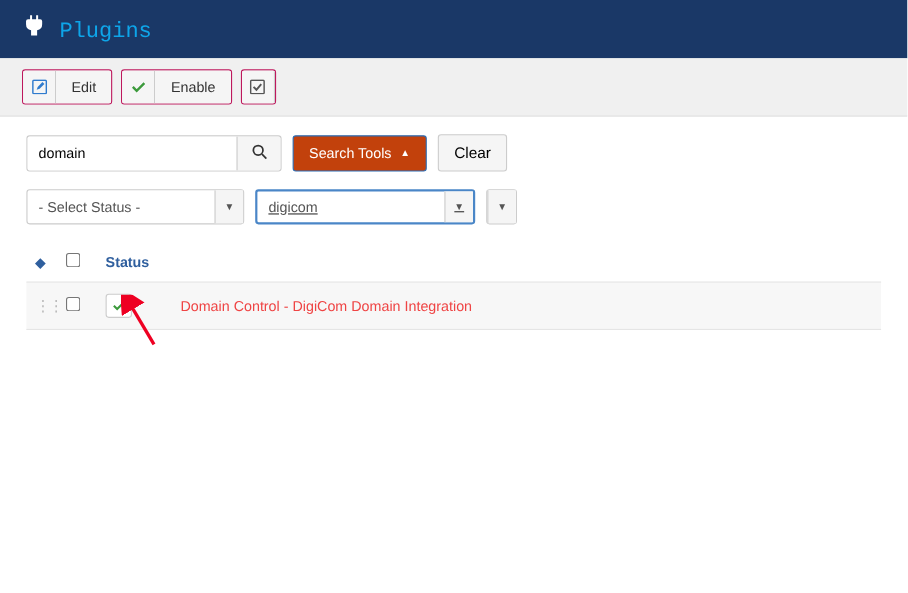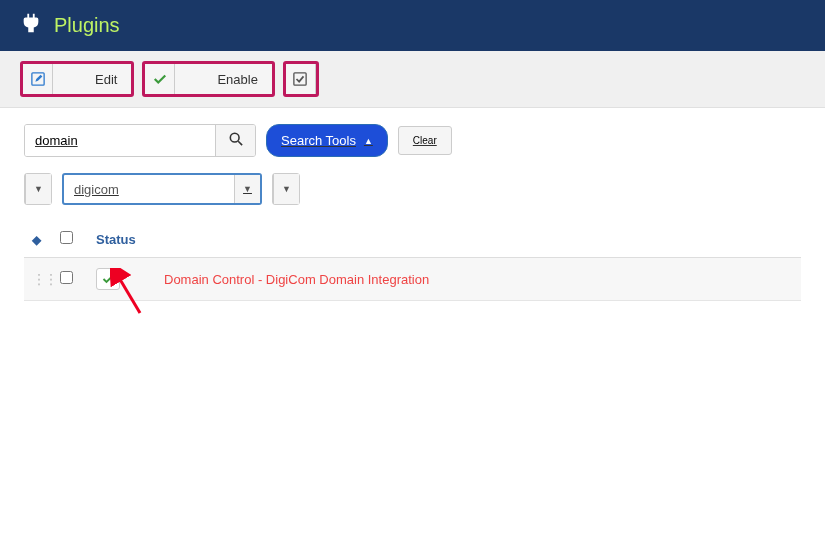--- a/index.html
+++ b/index.html
@@ -1,42 +1,42 @@
 <!DOCTYPE html>
 <html><head>
 <meta charset="utf-8">
 <style>
 * { box-sizing: border-box; margin: 0; padding: 0; }
 body { font-family: Arial, Helvetica, sans-serif; font-size: 13px; color: #333; background: #fff; }
 
 .header {
   background: #1a3867;
-  color: #bef264;
+  color: #0ea5e9;
   padding: 12px 20px;
   display: flex;
-  align-items: center;
+  align-items: flex-end;
   gap: 12px;
+  font-family: Liberation Mono, monospace;
 }
 .header-icon { font-size: 20px; }
 .header-title { font-size: 20px; font-weight: normal; }
 
 .toolbar {
   background: #f0f0f0;
   border-bottom: 1px solid #e0e0e0;
   padding: 10px 20px;
   display: flex;
   gap: 8px;
 }
 .btn-group {
   display: flex;
-  border: 3px solid #be185d;
+  border: 1px solid #be185d;
   border-radius: 3px;
   background: #f5f5f5;
   overflow: hidden;
-  gap: 28px;
 }
 .btn-icon {
   width: 30px;
   height: 30px;
   display: flex;
   align-items: center;
   justify-content: center;
   border-right: 1px solid #ccc;
   background: #f5f5f5;
 }
@@ -49,21 +49,20 @@
   cursor: pointer;
   font-size: 13px;
   color: #333;
 }
 
 .filter-bar {
   padding: 16px 24px 8px;
   display: flex;
   gap: 10px;
   align-items: center;
-  text-decoration: underline;
 }
 .search-wrap {
   display: flex;
   border: 1px solid #ccc;
   border-radius: 3px;
   overflow: hidden;
 }
 .search-input {
   border: none;
   padding: 8px 10px;
@@ -75,38 +74,38 @@
   width: 40px;
   border: none;
   border-left: 1px solid #ccc;
   background: #f5f5f5;
   cursor: pointer;
   display: flex;
   align-items: center;
   justify-content: center;
 }
 .btn-primary {
-  background: #1d4ed8;
+  background: #c2410c;
   color: #fff;
   border: 1px solid #2a6db5;
-  border-radius: 13px;
+  border-radius: 3px;
   padding: 8px 14px;
   cursor: pointer;
   font-size: 13px;
   display: flex;
   align-items: center;
   gap: 6px;
 }
 .btn-default {
   background: #f5f5f5;
   border: 1px solid #ccc;
   border-radius: 3px;
   padding: 8px 14px;
   cursor: pointer;
-  font-size: 10px;
+  font-size: 14px;
 }
 
 .filters-row {
   padding: 8px 24px 16px;
   display: flex;
   gap: 10px;
 }
 .select-wrap {
   display: flex;
   border: 1px solid #ccc;
@@ -236,20 +235,21 @@
   </div>
   <button class="btn-primary">
     <span>Search Tools</span>
     <span class="caret-up">▲</span>
   </button>
   <button class="btn-default">Clear</button>
 </div>
 
 <div class="filters-row">
   <div class="select-wrap">
+    <span class="select-text">- Select Status -</span>
     <span class="select-caret">
         <span class="caret-down">▼</span>
       </span>
   </div>
   <div class="select-wrap active">
     <span class="select-text">digicom</span>
     <span class="select-caret">
         <span class="caret-down">▼</span>
       </span>
   </div>

